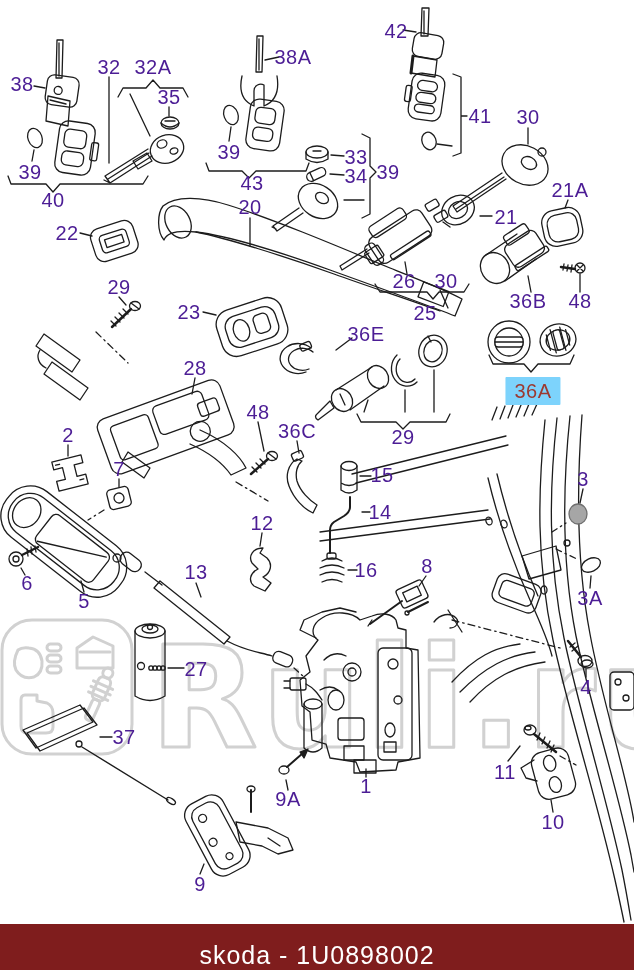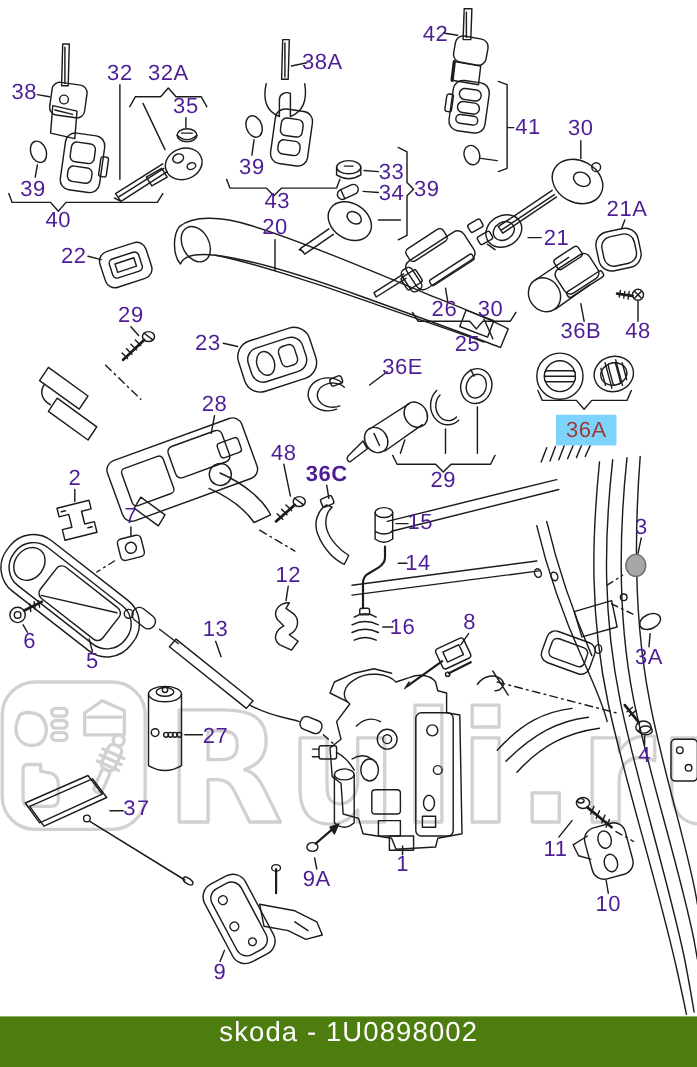--- a/index.html
+++ b/index.html
@@ -3,22 +3,22 @@
 <meta charset="utf-8">
 <style>
   html,body{margin:0;padding:0;background:#fff;}
   #stage{position:relative;width:634px;height:970px;background:#ffffff;overflow:hidden;
          font-family:"Liberation Sans",sans-serif;}
   #art{position:absolute;left:0;top:0;}
   #labels-layer{position:absolute;left:0;top:0;width:634px;height:924px;pointer-events:none;}
   .part-label{position:absolute;transform:translate(-50%,-50%);font-size:20px;line-height:1;
               color:#4c1d95;white-space:nowrap;letter-spacing:0.5px;}
   .part-label.highlight{padding:4px 9px;border-radius:1px;font-size:20px;}
-  #footer-bar{position:absolute;left:0;top:924px;width:634px;height:46px;background:#4d7c0f;
-              display:flex;align-items:flex-start;justify-content:center;gap:34px;}
+  #footer-bar{position:absolute;left:0;top:924px;width:634px;height:46px;background:#7f1d1d;
+              display:flex;align-items:flex-end;justify-content:center;gap:34px;}
   #footer-bar span{color:#ffffff;font-size:25px;letter-spacing:1px;}
   .wm-text{font-family:"DejaVu Sans",sans-serif;font-weight:bold;}
 </style>
 </head>
 <body>
 
 <div id="stage">
 
   <svg id="art" width="634" height="924" viewBox="0 0 634 924">
 
@@ -529,38 +529,38 @@
       <span class="part-label" style="left: 119px; top: 287px;">29</span>
       <span class="part-label" style="left: 189px; top: 312px;">23</span>
       <span class="part-label" style="left: 404px; top: 281px;">26</span>
       <span class="part-label" style="left: 446px; top: 281px;">30</span>
       <span class="part-label" style="left: 425px; top: 313px;">25</span>
       <span class="part-label" style="left: 528px; top: 301px;">36B</span>
       <span class="part-label" style="left: 580px; top: 301px;">48</span>
       <span class="part-label" style="left: 366px; top: 334px;">36E</span>
       <span class="part-label" style="left: 195px; top: 368px;">28</span>
       <span class="part-label" style="left: 258px; top: 412px;">48</span>
-      <span class="part-label" style="left: 297px; top: 431px; font-weight: bold;">36C</span>
+      <span class="part-label" style="left: 297px; top: 431px;">36C</span>
       <span class="part-label" style="left: 403px; top: 437px;">29</span>
       <span class="part-label highlight" style="left: 533px; top: 391px; background: #7dd3fc; color: rgb(156, 58, 49);">36A</span>
       <span class="part-label" style="left: 68px; top: 435px;">2</span>
       <span class="part-label" style="left: 119px; top: 469px;">7</span>
       <span class="part-label" style="left: 262px; top: 523px;">12</span>
       <span class="part-label" style="left: 382px; top: 475px;">15</span>
       <span class="part-label" style="left: 380px; top: 512px;">14</span>
       <span class="part-label" style="left: 366px; top: 570px;">16</span>
       <span class="part-label" style="left: 583px; top: 479px;">3</span>
       <span class="part-label" style="left: 427px; top: 566px;">8</span>
       <span class="part-label" style="left: 196px; top: 572px;">13</span>
       <span class="part-label" style="left: 27px; top: 583px;">6</span>
       <span class="part-label" style="left: 84px; top: 601px;">5</span>
       <span class="part-label" style="left: 590px; top: 598px;">3A</span>
       <span class="part-label" style="left: 196px; top: 669px;">27</span>
       <span class="part-label" style="left: 586px; top: 687px;">4</span>
-      <span class="part-label" style="left: 124px; top: 737px; font-family: Liberation Mono, monospace;">37</span>
+      <span class="part-label" style="left: 124px; top: 737px;">37</span>
       <span class="part-label" style="left: 505px; top: 772px;">11</span>
       <span class="part-label" style="left: 366px; top: 786px;">1</span>
       <span class="part-label" style="left: 288px; top: 799px;">9A</span>
       <span class="part-label" style="left: 553px; top: 822px;">10</span>
       <span class="part-label" style="left: 200px; top: 884px;">9</span>
     </div>
 
   <div id="footer-bar">
     <span>skoda - 1U0898002</span>
   </div>

